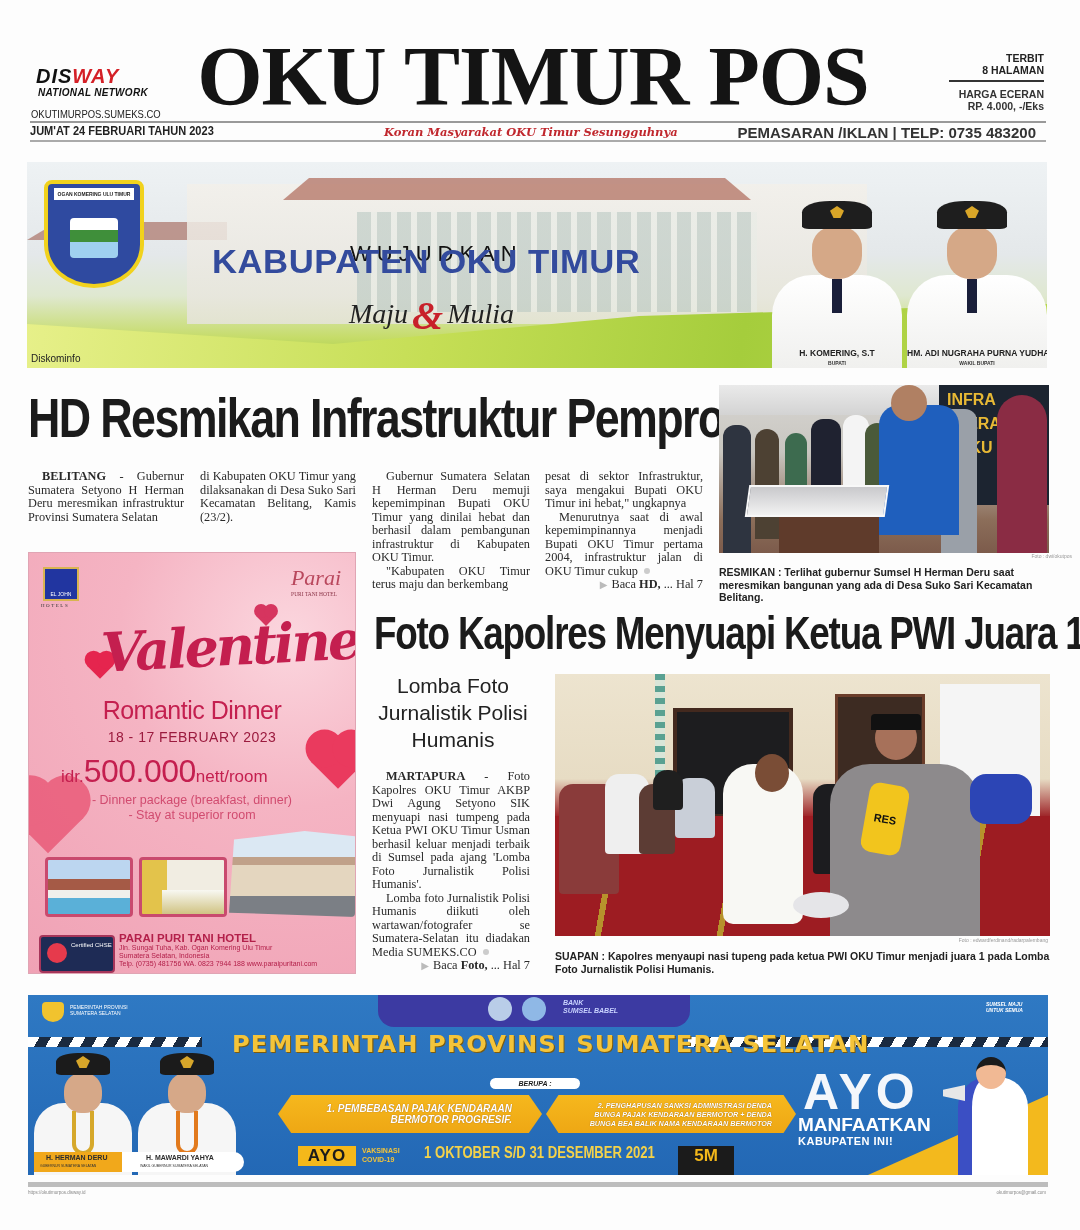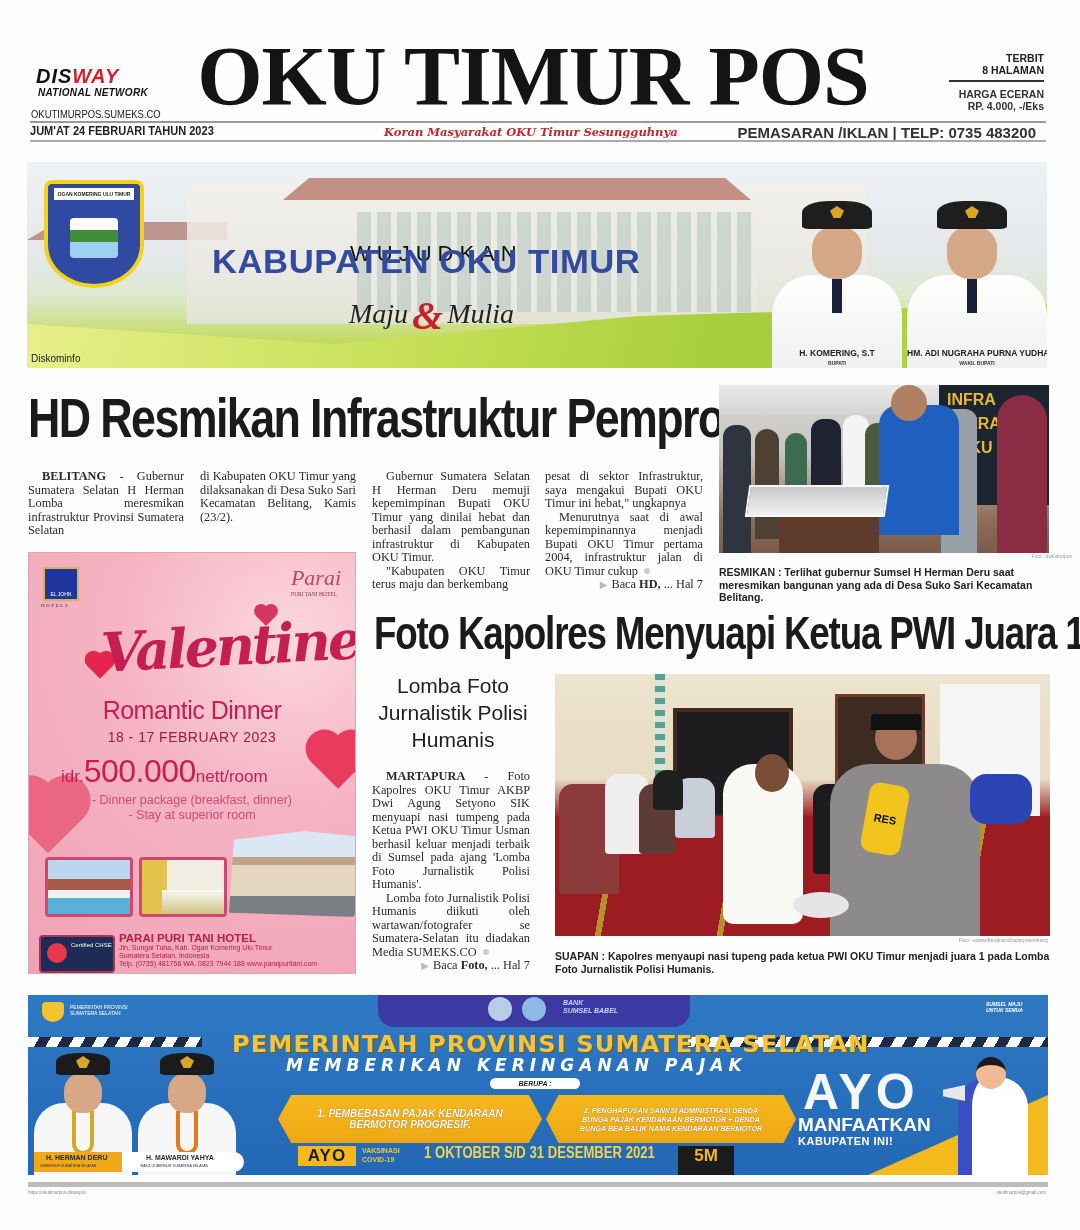--- a/index.html
+++ b/index.html
@@ -125,21 +125,21 @@
   .banner-bot { position: absolute; left: 28px; top: 995px; width: 1020px; height: 180px; overflow: hidden; background: linear-gradient(180deg, #2f79c3 0%, #2368b5 100%); }
   .bb-prov { position: absolute; left: 14px; top: 7px; width: 22px; height: 20px; background: #f1c32e; border-radius: 4px 4px 50% 50%; }
   .bb-provtxt { position: absolute; left: 42px; top: 9px; font-family: "Liberation Sans", sans-serif; font-size: 5px; line-height: 6px; color: #fff; }
   .bb-topbar { position: absolute; left: 350px; top: -2px; width: 312px; height: 34px; background: #3c3aa2; border-radius: 0 0 16px 16px; }
   .bb-bank { position: absolute; left: 185px; top: 6px; font-family: "Liberation Sans", sans-serif; font-weight: 700; font-style: italic; font-size: 7px; line-height: 8px; color: #c9d3ff; }
   .bb-logo { position: absolute; top: 4px; width: 24px; height: 24px; border-radius: 50%; background: #b9cde8; }
   .bb-stripes { position: absolute; height: 10px; background: repeating-linear-gradient(120deg, #fff 0 10px, #1a2a40 10px 20px); }
   .bb-t1 { position: absolute; left: 204px; top: 36px; font-family: "DejaVu Sans", sans-serif; font-weight: 700; font-size: 23px; color: #f4c43a; letter-spacing: 1px; white-space: nowrap; transform: scaleX(1.05); transform-origin: left; text-shadow: 1px 1px 0 #7a5b10; }
   .bb-t2 { position: absolute; left: 258px; top: 60px; font-family: "DejaVu Sans", sans-serif; font-weight: 700; font-style: italic; font-size: 17px; color: #fff; letter-spacing: 5px; white-space: nowrap; }
   .bb-berupa { position: absolute; left: 462px; top: 83px; width: 90px; height: 11px; background: #fff; border-radius: 8px; font-family: "Liberation Sans", sans-serif; font-weight: 900; font-style: italic; font-size: 7px; text-align: center; line-height: 11px; color: #1b1b1b; }
-  .bb-item { position: absolute; top: 100px; height: 48px; background: linear-gradient(#f6b81d,#eea714); clip-path: polygon(5% 0, 95% 0, 100% 50%, 95% 100%, 5% 100%, 0 50%); font-family: "Liberation Sans", sans-serif; font-weight: 700; font-style: italic; color: #fff; text-align: center; display: flex; align-items: center; justify-content: center; text-shadow: 0 0 1px #8a5200; }
+  .bb-item { position: absolute; top: 100px; height: 38px; background: linear-gradient(#f6b81d,#eea714); clip-path: polygon(5% 0, 95% 0, 100% 50%, 95% 100%, 5% 100%, 0 50%); font-family: "Liberation Sans", sans-serif; font-weight: 700; font-style: italic; color: #fff; text-align: right; display: flex; align-items: center; justify-content: center; text-shadow: 0 0 1px #8a5200; }
   .bb-ayo { position: absolute; left: 270px; top: 151px; width: 58px; height: 20px; background: #f4b81a; font-family: "Liberation Sans", sans-serif; font-weight: 900; font-size: 17px; color: #1b1b1b; text-align: center; line-height: 20px; letter-spacing: 1px; }
   .bb-vaks { position: absolute; left: 334px; top: 151px; font-family: "Liberation Sans", sans-serif; font-weight: 900; font-size: 7px; line-height: 9px; color: #f4c43a; }
   .bb-date { position: absolute; left: 396px; top: 149px; font-family: "Liberation Sans", sans-serif; font-weight: 700; font-size: 16px; color: #f4d24a; white-space: nowrap; transform: scaleX(0.82); transform-origin: left; }
   .bb-5m { position: absolute; left: 650px; top: 151px; width: 56px; height: 32px; background: #1b1b1b; font-family: "Liberation Sans", sans-serif; font-weight: 900; font-size: 17px; color: #f4b81a; text-align: center; line-height: 20px; }
   .bb-yellow { position: absolute; right: 0; bottom: 0; width: 300px; height: 80px; background: #f3b91d; clip-path: polygon(40% 100%, 100% 0, 100% 100%); }
   .bb-bigayo { position: absolute; left: 775px; top: 72px; font-family: "Liberation Sans", sans-serif; font-weight: 900; font-size: 50px; color: #fff; letter-spacing: 4px; line-height: 50px; opacity: .95; }
   .bb-manf { position: absolute; left: 770px; top: 120px; font-family: "Liberation Sans", sans-serif; font-weight: 900; font-size: 19px; color: #fff; line-height: 20px; }
   .bb-kes { position: absolute; left: 770px; top: 140px; font-family: "Liberation Sans", sans-serif; font-weight: 900; font-size: 11px; color: #fff; letter-spacing: 0.5px; }
   .bb-char { position: absolute; left: 930px; top: 82px; width: 70px; height: 98px; background: #fff; border-radius: 30px 30px 0 0; border-left: 14px solid #3b4fc4; }
   .bb-charh { position: absolute; left: 948px; top: 62px; width: 30px; height: 32px; background: #f1b994; border-radius: 50%; border-top: 8px solid #1b1b1b; }
@@ -217,21 +217,21 @@
     <div class="bt-cap"></div>
     <div class="bt-tie"></div>
     <div class="bt-name">HM. ADI NUGRAHA PURNA YUDHA, S.H</div>
     <div class="bt-role">WAKIL BUPATI</div>
   </div>
 </section>
 
 <h2 class="h1">HD Resmikan Infrastruktur Pemprov</h2>
 
 <div class="col" style="left:28px; top:470px; width:156px;">
-  <p><span class="dl">BELITANG</span><span> - Gubernur Sumatera Selatan H Herman Lomba meresmikan infrastruktur Provinsi Sumatera Selatan</span></p>
+  <p><span class="dl">BELITANG</span><span> - Gubernur Sumatera Setyono H Herman Deru meresmikan infrastruktur Provinsi Sumatera Selatan</span></p>
 </div>
 <div class="col" style="left:200px; top:470px; width:156px;">
   <div>di Kabupaten OKU Timur yang dilaksanakan di Desa Suko Sari Kecamatan Belitang, Kamis (23/2).</div>
 </div>
 <div class="col" style="left:372px; top:470px; width:158px;">
   <p>Gubernur Sumatera Selatan H Herman Deru memuji kepemimpinan Bupati OKU Timur yang dinilai hebat dan berhasil dalam pembangunan infrastruktur di Kabupaten OKU Timur.</p>
   <p>"Kabupaten OKU Timur terus maju dan berkembang</p>
 </div>
 <div class="col" style="left:545px; top:470px; width:158px;">
   <div>pesat di sektor Infrastruktur, saya mengakui Bupati OKU Timur ini hebat," ungkapnya</div>
@@ -364,21 +364,20 @@
   </div>
   <div class="bb-names">
     <div class="bb-n1"></div>
     <div class="bb-name" style="left:12px;">H. HERMAN DERU</div>
     <div class="bb-nrole" style="left:6px;">GUBERNUR SUMATERA SELATAN</div>
     <div class="bb-name" style="left:112px;">H. MAWARDI YAHYA</div>
     <div class="bb-nrole" style="left:106px;">WAKIL GUBERNUR SUMATERA SELATAN</div>
   </div>
 
   <div class="bb-t1">PEMERINTAH PROVINSI SUMATERA SELATAN</div>
-  <div class="bb-t2">MEMBERIKAN KERINGANAN PAJAK</div>
   <div class="bb-berupa">BERUPA :</div>
   <div class="bb-item" style="left:250px; width:264px; font-size:10px; padding:0 30px;">1. PEMBEBASAN PAJAK KENDARAAN BERMOTOR PROGRESIF.</div>
   <div class="bb-item" style="left:518px; width:250px; font-size:7.2px; padding:0 24px; line-height:9px;">2. PENGHAPUSAN SANKSI ADMINISTRASI DENDA BUNGA PAJAK KENDARAAN BERMOTOR + DENDA BUNGA BEA BALIK NAMA KENDARAAN BERMOTOR</div>
   <div class="bb-ayo">AYO</div>
   <div class="bb-vaks">
     <div>VAKSINASI</div>
     <div>COVID-19</div>
   </div>
   <div class="bb-date">1 OKTOBER S/D 31 DESEMBER 2021</div>
   <div class="bb-5m">5M</div>

